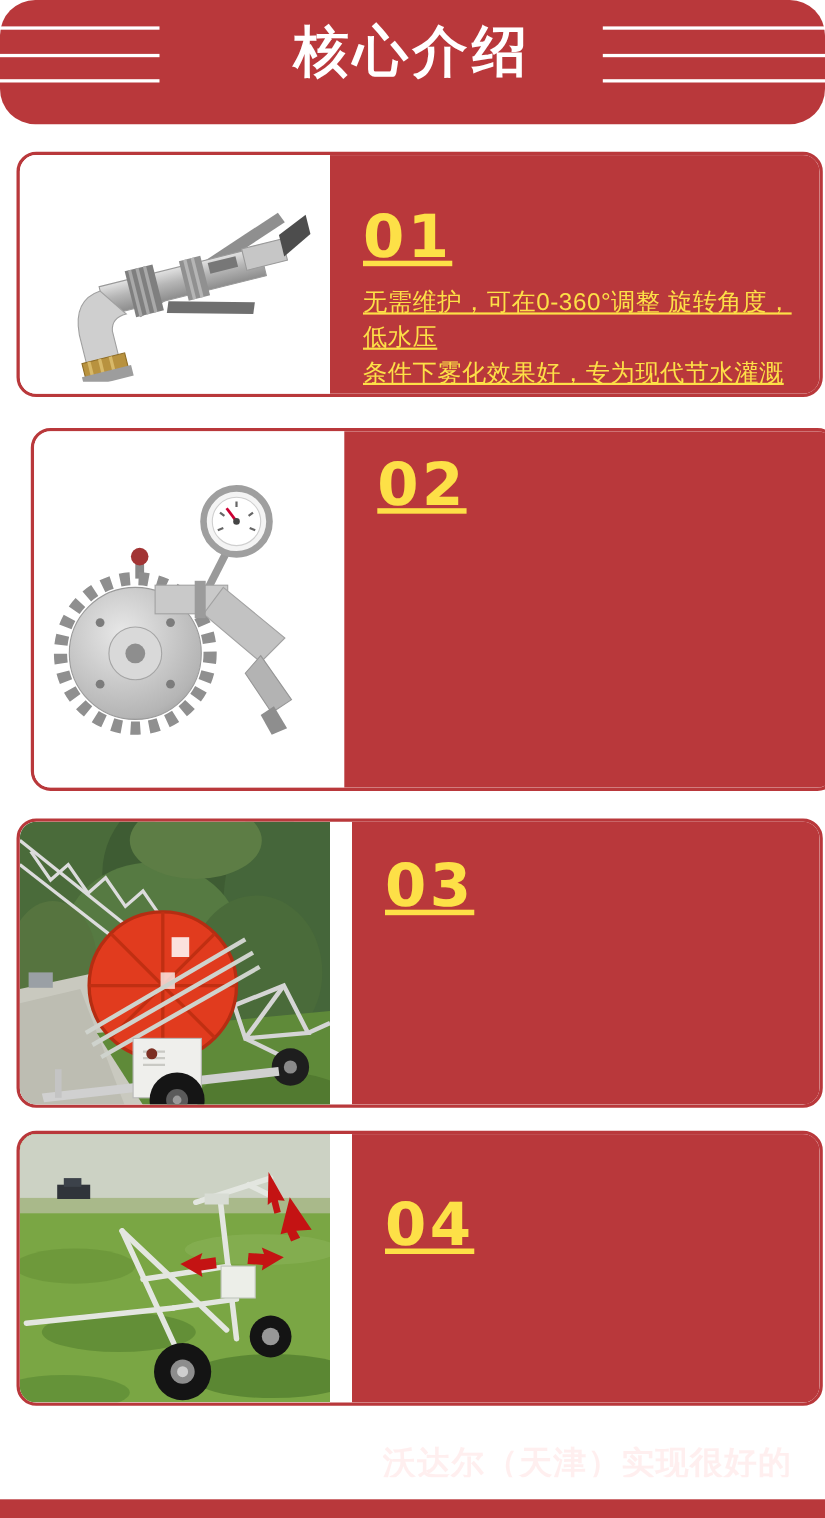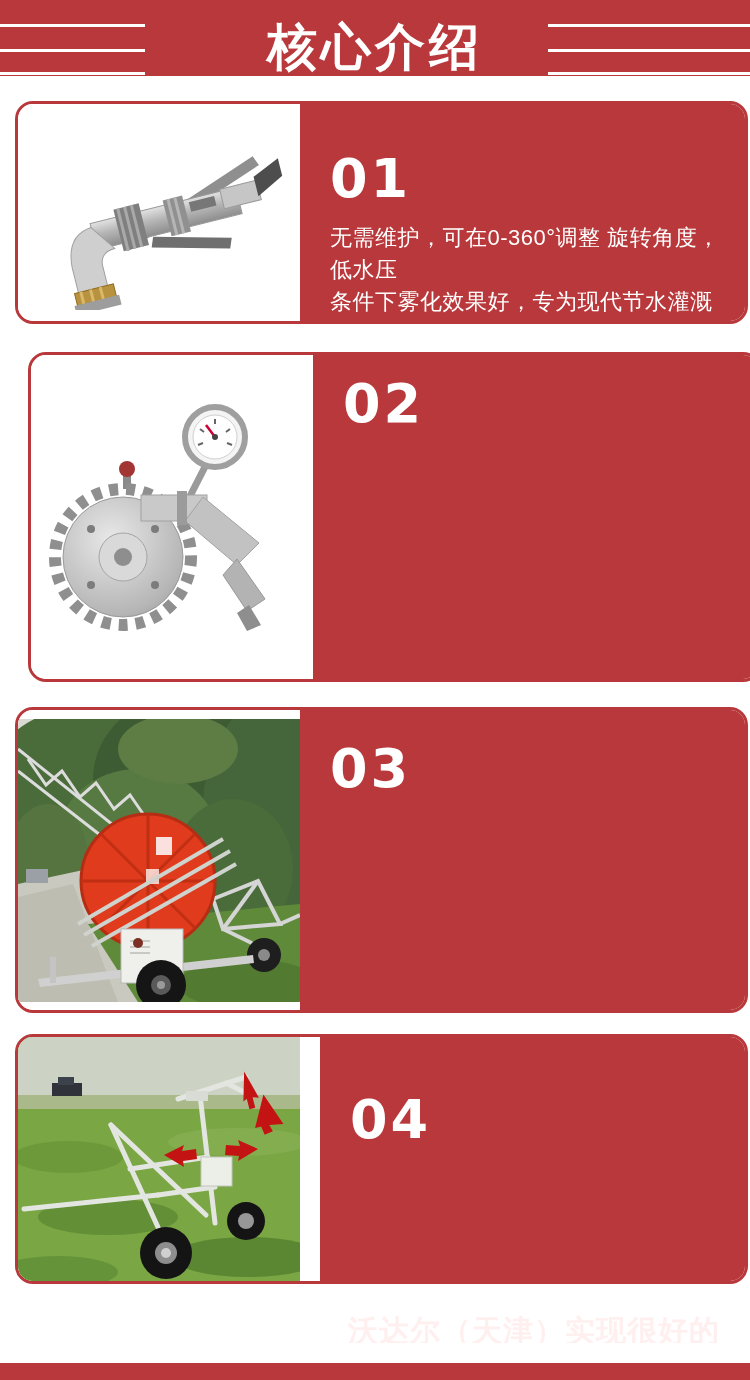--- a/index.html
+++ b/index.html
@@ -7,47 +7,47 @@
     --red-deep:#a93134;
   }
   *{margin:0;padding:0;box-sizing:border-box;}
   html,body{width:750px;}
   body{
     width:750px;height:1380px;position:relative;overflow:hidden;
     background:#ffffff;
     font-family:"Liberation Sans","DejaVu Sans",sans-serif;
   }
   
-  .hdr{height:76px;background:var(--red);position:relative;}
+  .hdr{height:113px;background:var(--red);position:relative;border-radius:32px;}
   .hdr-title{
     color:#fff;font-size:50px;font-weight:800;letter-spacing:4px;
     text-align:center;line-height:94px;
   }
   .hline{position:absolute;height:3px;background:#fff;}
   .hl-l{left:0;width:145px;}
   .hl-r{right:0;width:202px;}
   .hl-1{top:24px;} .hl-2{top:49px;} .hl-3{top:72px;}
   
   .card{
     margin-left:15px;width:733px;
     border:3px solid var(--red);border-radius:18px;
     display:flex;overflow:hidden;background:#fff;
   }
   .c1{height:223px;margin-top:25px;}
   .c2{height:330px;margin-top:28px;margin-left:28px;}
-  .c3{height:306px;margin-top:25px;}
+  .c3{height:263px;margin-top:25px;gap:20px;}
   .c4{height:250px;margin-top:21px;gap:20px;}
   .img-panel{
     width:282px;flex:none;background:#fff;
     display:flex;align-items:center;justify-content:center;overflow:hidden;
   }
   .img-panel svg{display:block;}
   .red-panel{
-    flex:1;background:var(--red);color:#ffffff;
-    padding-right:16px;padding-left:30px;
+    flex:1;background:var(--red);color:#fde047;
+    padding-right:16px;padding-left:30px;text-decoration:underline;
   }
   .c1 .red-panel{padding-top:48px;}
   .c2 .red-panel{padding-top:22px;}
   .c3 .red-panel{padding-top:32px;}
   .c4 .red-panel{padding-top:56px;}
   .num{
     font-family:"DejaVu Sans","Liberation Sans",sans-serif;
     font-size:54px;font-weight:800;line-height:1;letter-spacing:3px;
     margin-bottom:16px;
   }

